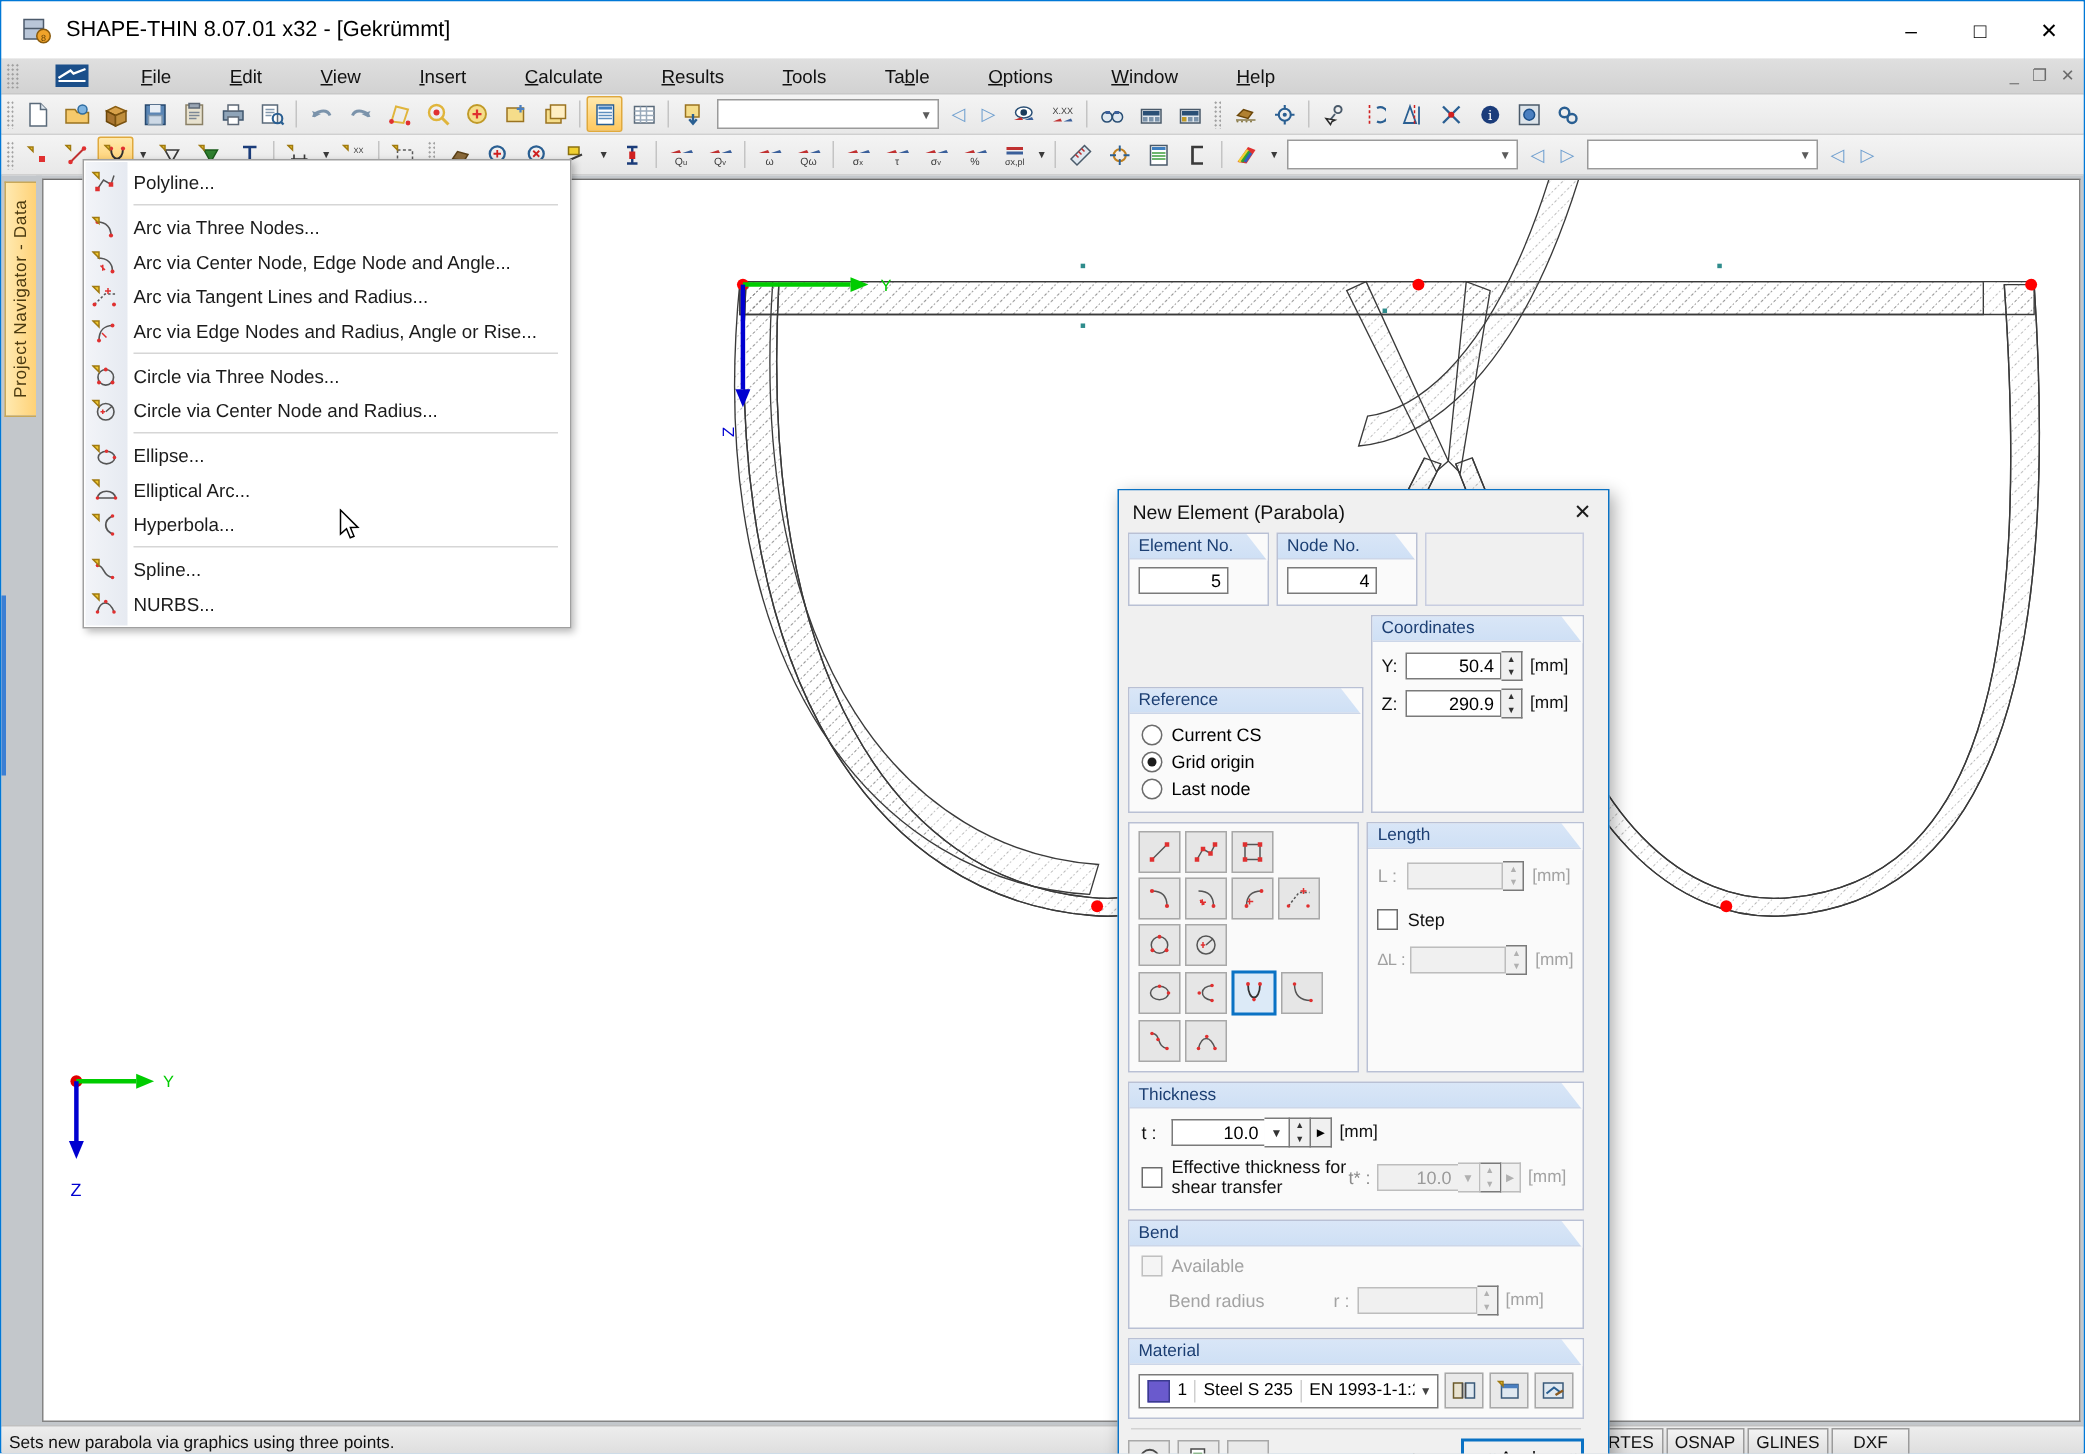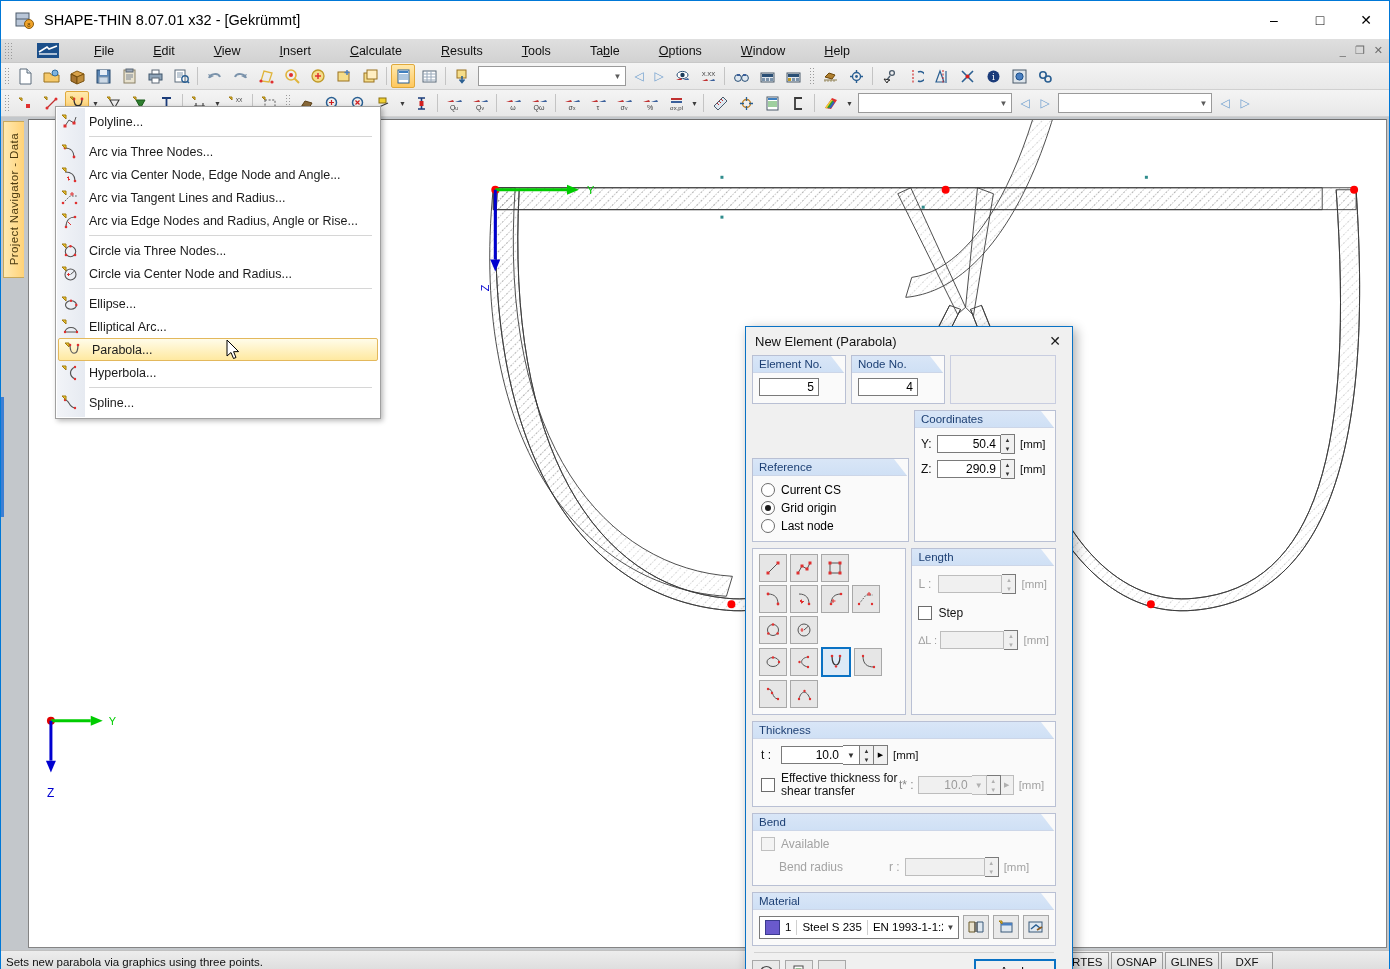--- a/index.html
+++ b/index.html
@@ -875,31 +875,20 @@
         <svg width="18" height="16" viewBox="0 0 18 16">
             <path d="M4 13 A 6 4.5 0 0 1 16 13 Z" fill="none" stroke="#555" stroke-width="1.1"></path>
             <circle cx="4" cy="13" r="1.2" fill="#e03030"></circle>
             <circle cx="16" cy="13" r="1.2" fill="#e03030"></circle>
             <path d="M1 1l4 0 0 4z" fill="#f0c830" stroke="#a07a10"></path>
           </svg>
       </div>
       <div class="dd-lbl">Elliptical Arc...</div>
     </div>
 
-    <div class="dd-item sel">
-      <div class="dd-ico">
-        <svg width="18" height="16" viewBox="0 0 18 16">
-            <path d="M6 3 C6 14, 14 14, 14 3" fill="none" stroke="#555" stroke-width="1.2"></path>
-            <circle cx="6" cy="3" r="1.3" fill="#e03030"></circle>
-            <circle cx="14" cy="3" r="1.3" fill="#e03030"></circle>
-            <path d="M1 1l4 0 0 4z" fill="#f0c830" stroke="#a07a10"></path>
-          </svg>
-      </div>
-      <div class="dd-lbl">Parabola...</div>
-    </div>
 
     <div class="dd-item">
       <div class="dd-ico">
         <svg width="18" height="16" viewBox="0 0 18 16">
             <path d="M14 2 C8 5, 8 11, 14 14" fill="none" stroke="#555" stroke-width="1.2"></path>
             <circle cx="14" cy="2" r="1.2" fill="#e03030"></circle>
             <circle cx="14" cy="14" r="1.2" fill="#e03030"></circle>
             <path d="M1 1l4 0 0 4z" fill="#f0c830" stroke="#a07a10"></path>
           </svg>
       </div>
@@ -910,20 +899,32 @@
     <div class="dd-item">
       <div class="dd-ico">
         <svg width="18" height="16" viewBox="0 0 18 16">
             <path d="M4 5 C9 5, 7 12, 14 13" fill="none" stroke="#555" stroke-width="1.1"></path>
             <circle cx="4" cy="5" r="1.2" fill="#e03030"></circle>
             <circle cx="14" cy="13" r="1.2" fill="#e03030"></circle>
             <path d="M1 1l4 0 0 4z" fill="#f0c830" stroke="#a07a10"></path>
           </svg>
       </div>
       <div class="dd-lbl">Spline...</div>
+    </div>
+    <div class="dd-item">
+      <div class="dd-ico">
+        <svg width="18" height="16" viewBox="0 0 18 16">
+            <path d="M4 13 C6 5, 12 5, 15 13" fill="none" stroke="#555" stroke-width="1.1"></path>
+            <circle cx="4" cy="13" r="1.2" fill="#e03030"></circle>
+            <circle cx="9.5" cy="6" r="1.2" fill="#e03030"></circle>
+            <circle cx="15" cy="13" r="1.2" fill="#e03030"></circle>
+            <path d="M1 1l4 0 0 4z" fill="#f0c830" stroke="#a07a10"></path>
+          </svg>
+      </div>
+      <div class="dd-lbl">NURBS...</div>
     </div>
   </div>
 
   <div style="position:absolute;left:225px;top:338px;z-index:90;pointer-events:none;">
     <svg width="16" height="22" viewBox="0 0 16 22">
       <path d="M1 1 L1 17 L5 13.5 L7.5 19.5 L10 18.5 L7.6 12.7 L12.6 12.6 Z" fill="#fff" stroke="#000" stroke-width="1"></path>
     </svg>
   </div>
 
   <div class="dialog">

